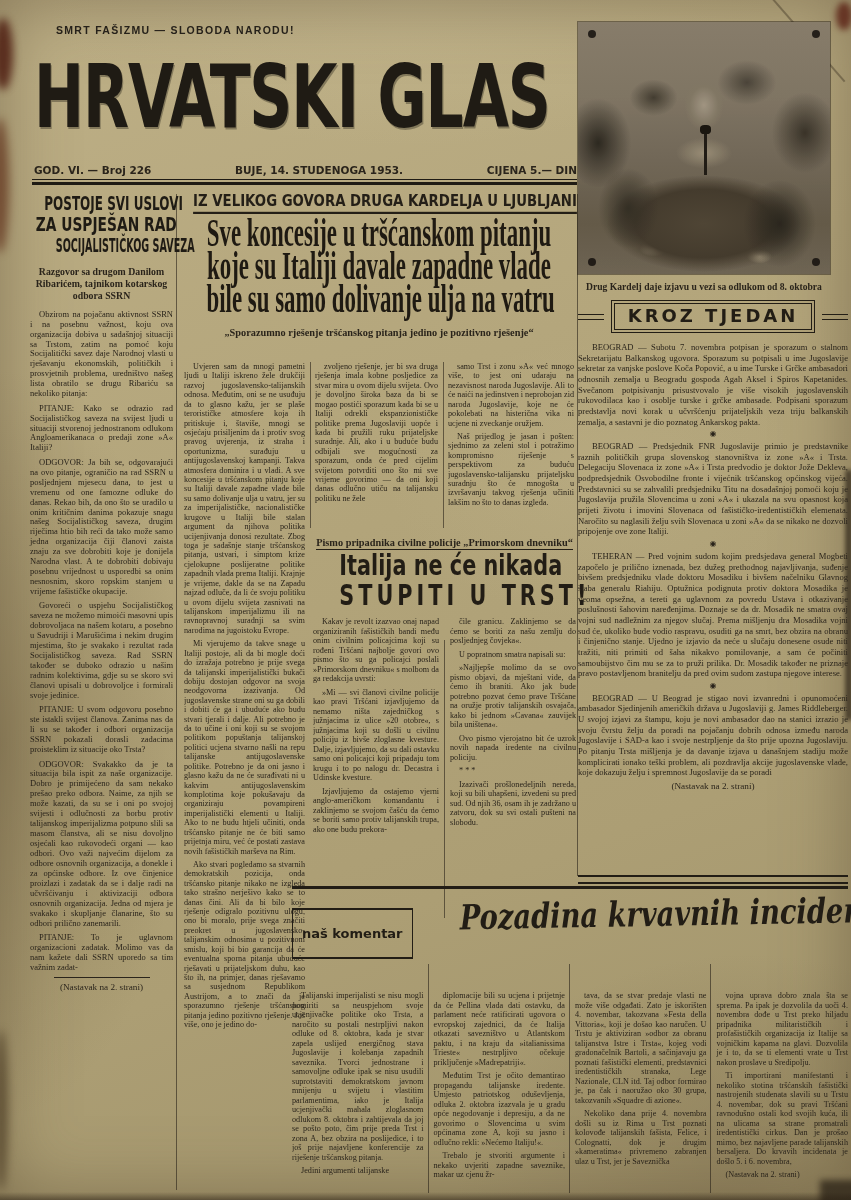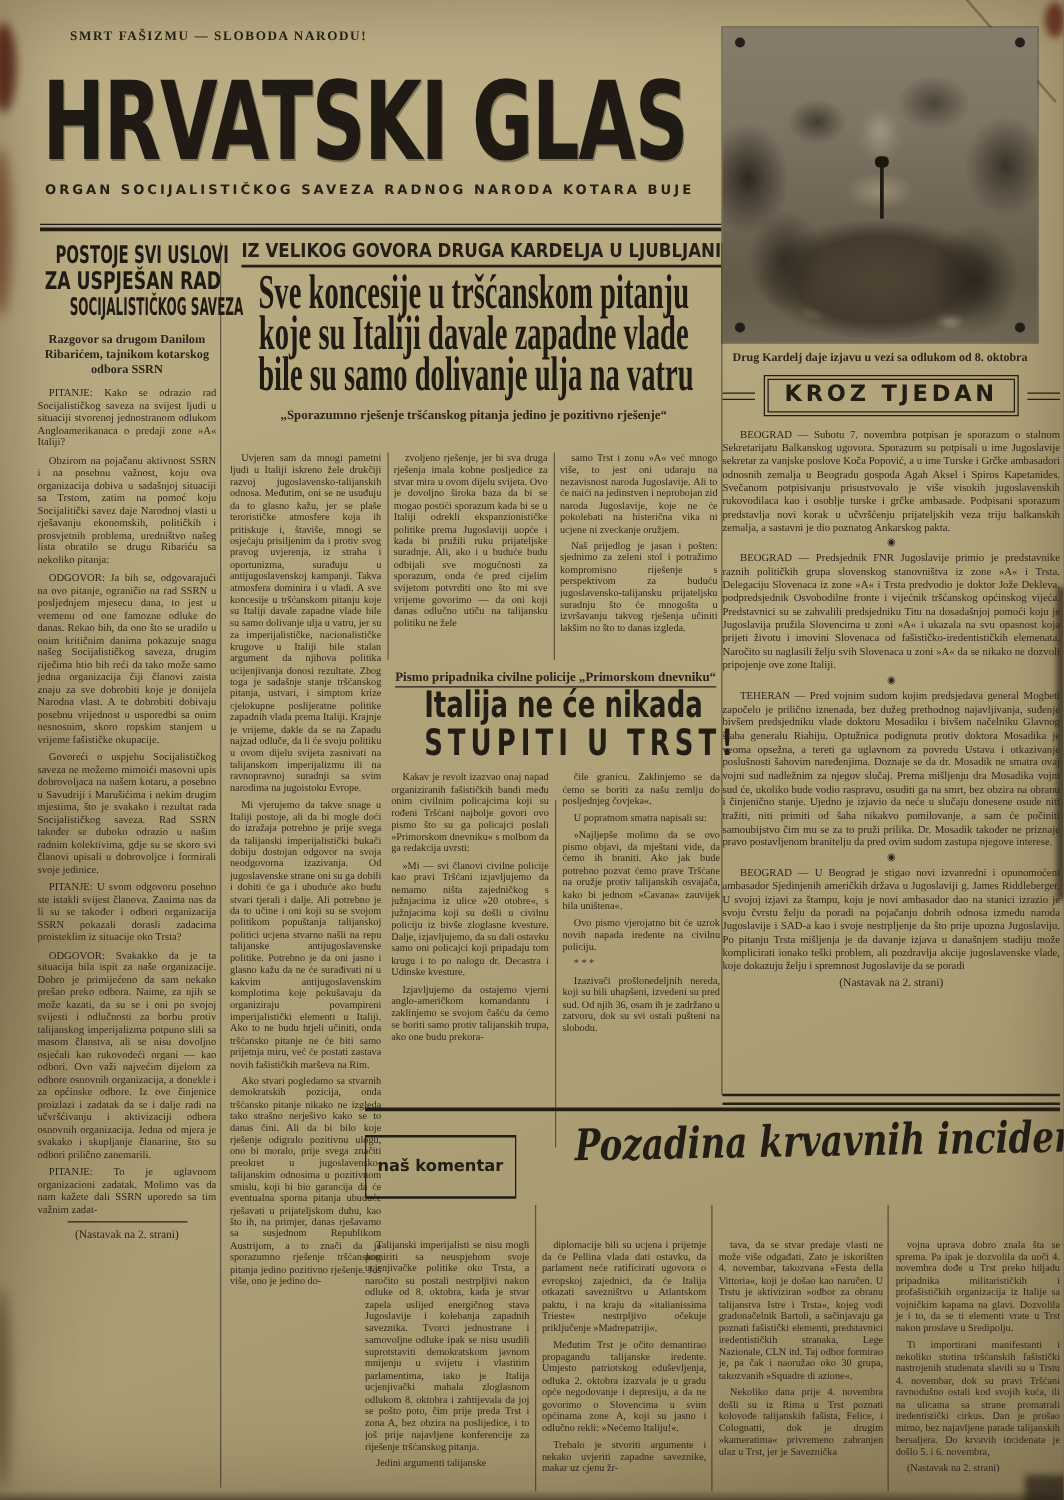--- a/index.html
+++ b/index.html
@@ -15,21 +15,21 @@
   .stain{position:absolute;pointer-events:none;}
   .stain.s1{left:-7px;top:18px;width:20px;height:72px;background:#4e1d11;border-radius:50%;filter:blur(4px);opacity:.85;}
   .stain.s2{left:-9px;top:118px;width:18px;height:135px;background:#57220f;border-radius:50%;filter:blur(5px);opacity:.6;}
   .stain.s3{left:-6px;top:1030px;width:14px;height:160px;background:#3a2a16;border-radius:50%;filter:blur(5px);opacity:.55;}
   .stain.s4{left:836px;top:2px;width:16px;height:28px;background:#5a2014;border-radius:50%;filter:blur(3px);opacity:.8;}
   .stain.s5{left:845px;top:470px;width:8px;height:250px;background:#241c12;filter:blur(2px);opacity:.65;}
   .stain.s6{left:820px;top:1180px;width:40px;height:26px;background:#241c12;filter:blur(3px);opacity:.7;}
   .stain.s7{left:0;top:1192px;width:851px;height:8px;background:linear-gradient(rgba(40,30,18,0),rgba(40,30,18,.5));}
   .crease{position:absolute;left:768px;top:-8px;width:118px;height:2px;background:rgba(55,44,30,.4);transform:rotate(49deg);transform-origin:left top;}
 
-  .slogan{position:absolute;left:56px;top:24px;font-family:Liberation Serif, serif;font-weight:bold;font-size:10.5px;letter-spacing:1.3px;color:#26211a;}
+  .slogan{position:absolute;left:56px;top:24px;font-family:Liberation Sans, sans-serif;font-weight:bold;font-size:10.5px;letter-spacing:1.3px;color:#26211a;}
   .masthead{position:absolute;left:34px;top:46px;font-family:"DejaVu Sans",sans-serif;font-weight:bold;font-size:58px;letter-spacing:-1px;white-space:nowrap;color:#1f1b14;transform:scale(1.03,1.5);transform-origin:top left;text-shadow:1px 1px 0 rgba(30,25,18,.35);}
   .subtitle{position:absolute;left:36px;top:146px;width:540px;font-family:"DejaVu Sans",sans-serif;font-weight:bold;font-size:10.5px;letter-spacing:2.4px;white-space:nowrap;color:#241f17;}
   .dateline{position:absolute;left:34px;top:164px;width:543px;display:flex;justify-content:space-between;font-family:"DejaVu Sans",sans-serif;font-weight:bold;font-size:10.5px;}
   .dateline-rule{position:absolute;left:32px;top:179px;width:545px;height:2px;border-top:1px solid #1f1b14;border-bottom:3px solid #1f1b14;}
 
   .vr{position:absolute;width:1px;background:rgba(40,33,24,.6);}
 
   
   .left-art{position:absolute;left:30px;top:194px;width:143px;}
   .lh-line{display:block;font-family:"DejaVu Sans",sans-serif;font-weight:bold;font-size:15px;white-space:nowrap;text-align:center;height:21px;line-height:21px;color:#1f1b14;}
@@ -116,42 +116,46 @@
   <div class="stain s2"></div>
   <div class="stain s3"></div>
   <div class="stain s4"></div>
   <div class="stain s5"></div>
   <div class="stain s6"></div>
   <div class="stain s7"></div>
   <div class="crease"></div>
 
   <div class="slogan">SMRT FAŠIZMU — SLOBODA NARODU!</div>
   <div class="masthead">HRVATSKI GLAS</div>
-  <div class="subtitle">ORGAN SOCIJALISTIČKOG SAVEZA RADNOG NARODA KOTARA BUJE</div>
+  <div class="dateline">
+    <span>GOD. VI. — Broj 226</span>
+    <span>BUJE, 14. STUDENOGA 1953.</span>
+    <span>CIJENA 5.— DIN</span>
+  </div>
   <div class="dateline-rule"></div>
 
   <div class="vr" style="left:176px;top:194px;height:996px;"></div>
   <div class="vr" style="left:577px;top:194px;height:682px;"></div>
   <div class="vr" style="left:310px;top:362px;height:166px;"></div>
   <div class="vr" style="left:443px;top:362px;height:166px;"></div>
   <div class="vr" style="left:444px;top:640px;height:278px;"></div>
   <div class="vr" style="left:428px;top:964px;height:229px;"></div>
   <div class="vr" style="left:569px;top:964px;height:229px;"></div>
   <div class="vr" style="left:710px;top:964px;height:229px;"></div>
 
   <div class="left-art">
     <div>
       <span class="lh-line">POSTOJE SVI USLOVI</span>
       <span class="lh-line">ZA USPJEŠAN RAD</span>
       <span class="lh-line">SOCIJALISTIČKOG SAVEZA</span>
     </div>
     <div class="left-sub">Razgovor sa drugom Danilom Ribarićem, tajnikom kotarskog odbora SSRN</div>
     <div class="body-text">
+        <p class="para">Obzirom na pojačanu aktivnost SSRN i na posebnu važnost, koju ova organizacija dobiva u sadašnjoj situaciji sa Trstom, zatim na pomoć koju Socijalitički savez daje Narodnoj vlasti u rješavanju ekonomskih, političkih i prosvjetnih problema, uredništvo našeg lista obratilo se drugu Ribariću sa nekoliko pitanja:</p>
         <p class="para">PITANJE: Kako se odrazio rad Socijalističkog saveza na svijest ljudi u situaciji stvorenoj jednostranom odlukom Angloamerikanaca o predaji zone »A« Italiji?</p>
-        <p class="para">Obzirom na pojačanu aktivnost SSRN i na posebnu važnost, koju ova organizacija dobiva u sadašnjoj situaciji sa Trstom, zatim na pomoć koju Socijalitički savez daje Narodnoj vlasti u rješavanju ekonomskih, političkih i prosvjetnih problema, uredništvo našeg lista obratilo se drugu Ribariću sa nekoliko pitanja:</p>
         <p class="para">ODGOVOR: Ja bih se, odgovarajući na ovo pitanje, ograničio na rad SSRN u posljednjem mjesecu dana, to jest u vremenu od one famozne odluke do danas. Rekao bih, da ono što se uradilo u onim kritičnim danima pokazuje snagu našeg Socijalističkog saveza, drugim riječima htio bih reći da tako može samo jedna organizacija čiji članovi zaista znaju za sve dobrobiti koje je donijela Narodna vlast. A te dobrobiti dobivaju posebnu vrijednost u usporedbi sa onim nesnosnim, skoro ropskim stanjem u vrijeme fašističke okupacije.</p>
         <p class="para">Govoreći o uspjehu Socijalističkog saveza ne možemo mimoići masovni upis dobrovoljaca na našem kotaru, a posebno u Savudriji i Marušićima i nekim drugim mjestima, što je svakako i rezultat rada Socijalističkog saveza. Rad SSRN također se duboko odrazio u našim radnim kolektivima, gdje su se skoro svi članovi upisali u dobrovoljce i formirali svoje jedinice.</p>
         <p class="para">PITANJE: U svom odgovoru posebno ste istakli svijest članova. Zanima nas da li su se također i odbori organizacija SSRN pokazali dorasli zadacima proisteklim iz situacije oko Trsta?</p>
         <p class="para">ODGOVOR: Svakakko da je ta situacija bila ispit za naše organizacije. Dobro je primijećeno da sam nekako prešao preko odbora. Naime, za njih se može kazati, da su se i oni po svojoj svijesti i odlučnosti za borbu protiv talijanskog imperijalizma potpuno slili sa masom članstva, ali se nisu dovoljno osjećali kao rukovodeći organi — kao odbori. Ovo važi najvećim dijelom za odbore osnovnih organizacija, a donekle i za općinske odbore. Iz ove činjenice proizlazi i zadatak da se i dalje radi na učvršćivanju i aktivizaciji odbora osnovnih organizacija. Jedna od mjera je svakako i skupljanje članarine, što su odbori prilično zanemarili.</p>
         <p class="para">PITANJE: To je uglavnom organizacioni zadatak. Molimo vas da nam kažete dali SSRN uporedo sa tim važnim zadat-</p>
       </div>
     <div class="cont">(Nastavak na 2. strani)</div>
   </div>
 
   <div class="main-head">

